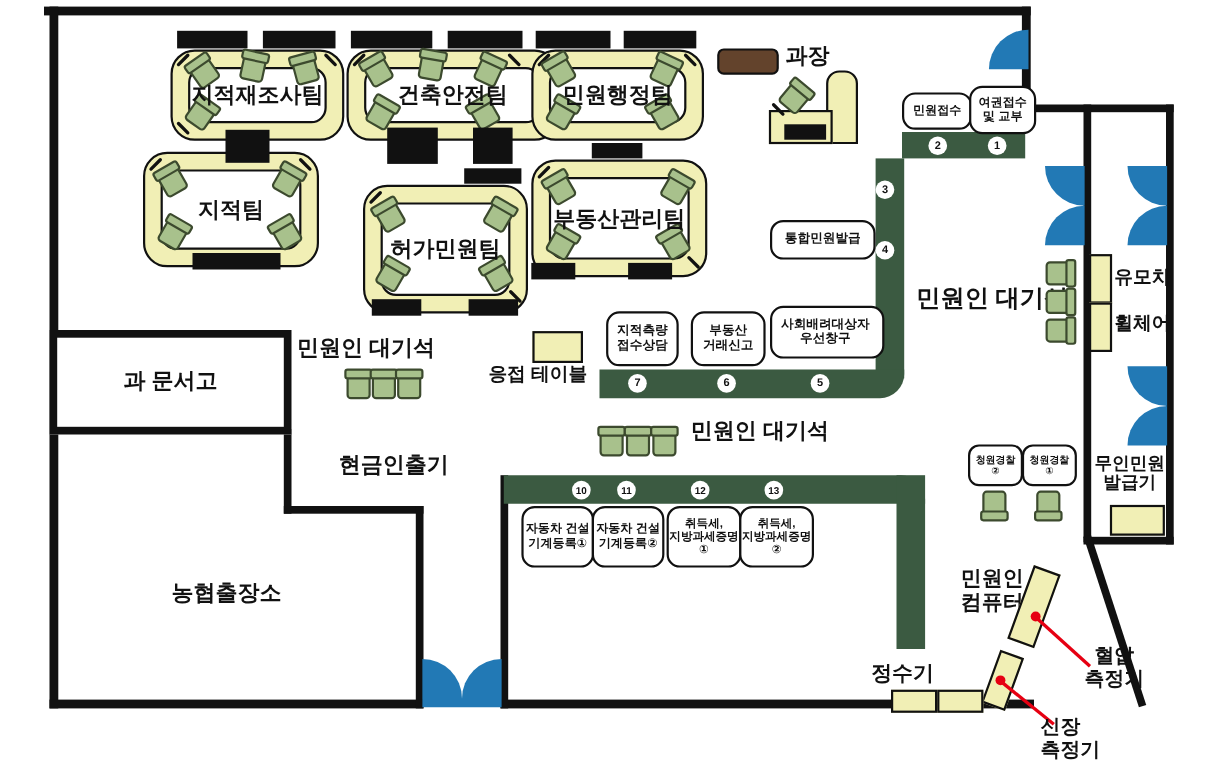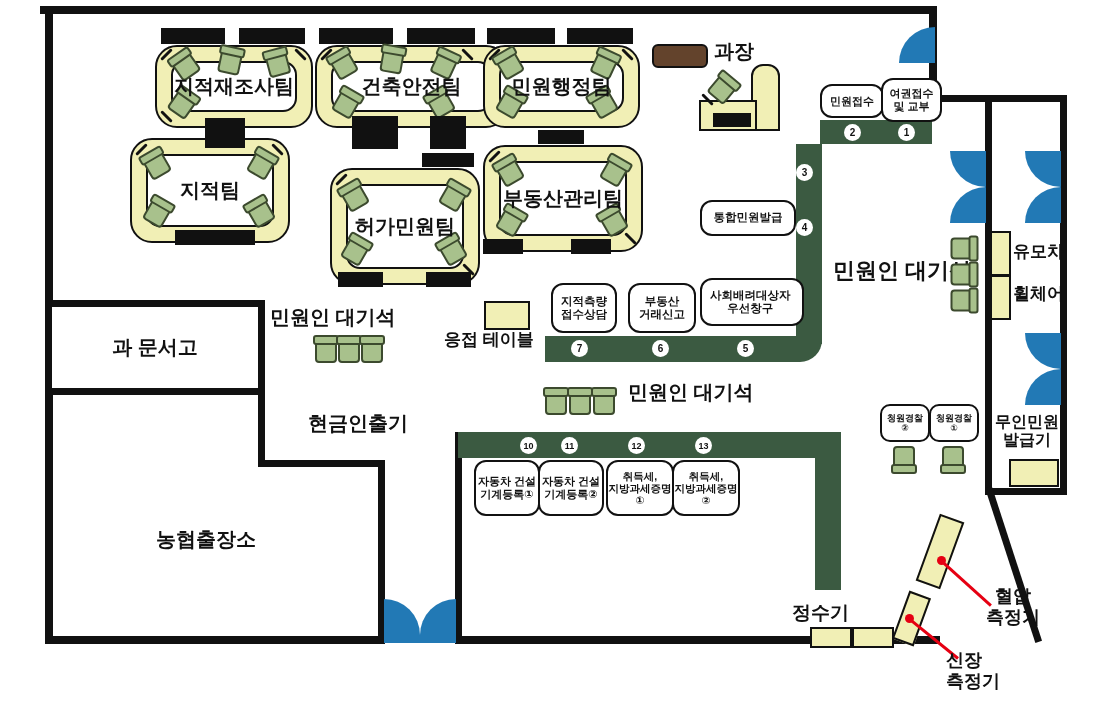--- a/index.html
+++ b/index.html
@@ -230,20 +230,22 @@
   <span class="lbl" style="left:444px;top:330px;font-size:17px;">응접 테이블</span>
 
   <div class="cream" style="left:990px;top:231px;width:17px;height:41px;"></div>
   <span class="lbl" style="left:1013px;top:242px;font-size:17px;">유모차</span>
   <div class="cream" style="left:990px;top:275px;width:17px;height:41px;"></div>
   <span class="lbl" style="left:1013px;top:284px;font-size:17px;">휠체어</span>
   <span class="lbl" style="left:992px;top:413px;width:70px;font-size:16px;text-align:center;">무인민원
 발급기</span>
   <div class="cream" style="left:1009px;top:459px;width:46px;height:24px;"></div>
 
+  <span class="lbl" style="left:864px;top:516px;width:76px;font-size:19px;text-align:center;">민원인
+컴퓨터</span>
   <div class="cream" style="left:927px;top:516px;width:22px;height:67px;transform:rotate(20deg);"></div>
   <div class="cream" style="left:900px;top:593px;width:19px;height:47px;transform:rotate(20deg);"></div>
   <span class="lbl" style="left:792px;top:602px;font-size:19px;">정수기</span>
   <div class="cream" style="left:810px;top:627px;width:38px;height:17px;"></div>
   <div class="cream" style="left:852px;top:627px;width:38px;height:17px;"></div>
 
   <div class="reddot" style="left:937px;top:556px;"></div>
   <div class="redline" style="left:942px;top:560px;width:66px;transform:rotate(42deg);"></div>
   <span class="lbl" style="left:982px;top:586px;width:62px;font-size:18px;text-align:center;">혈압
 측정기</span>

